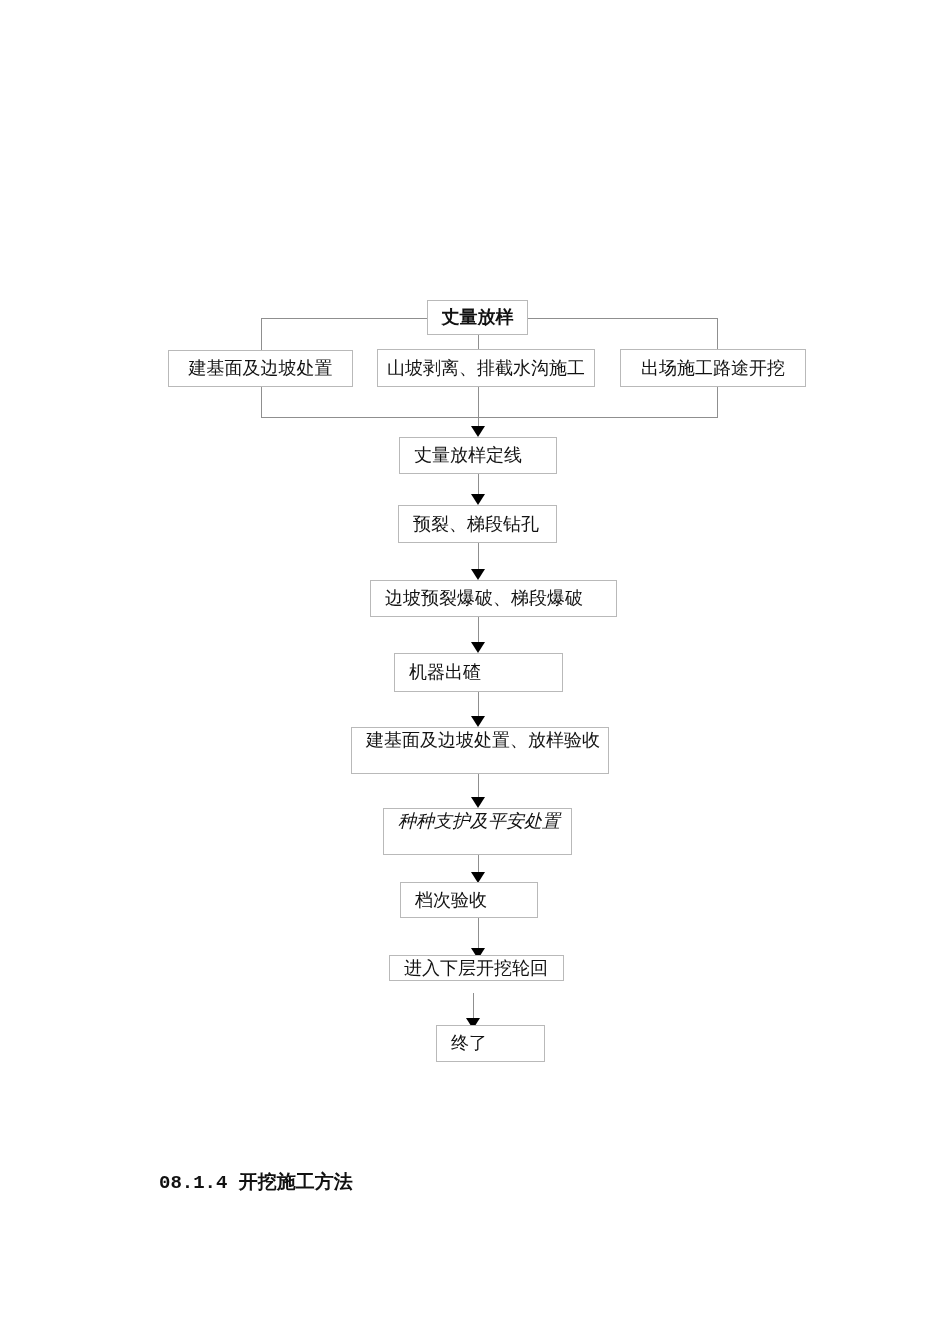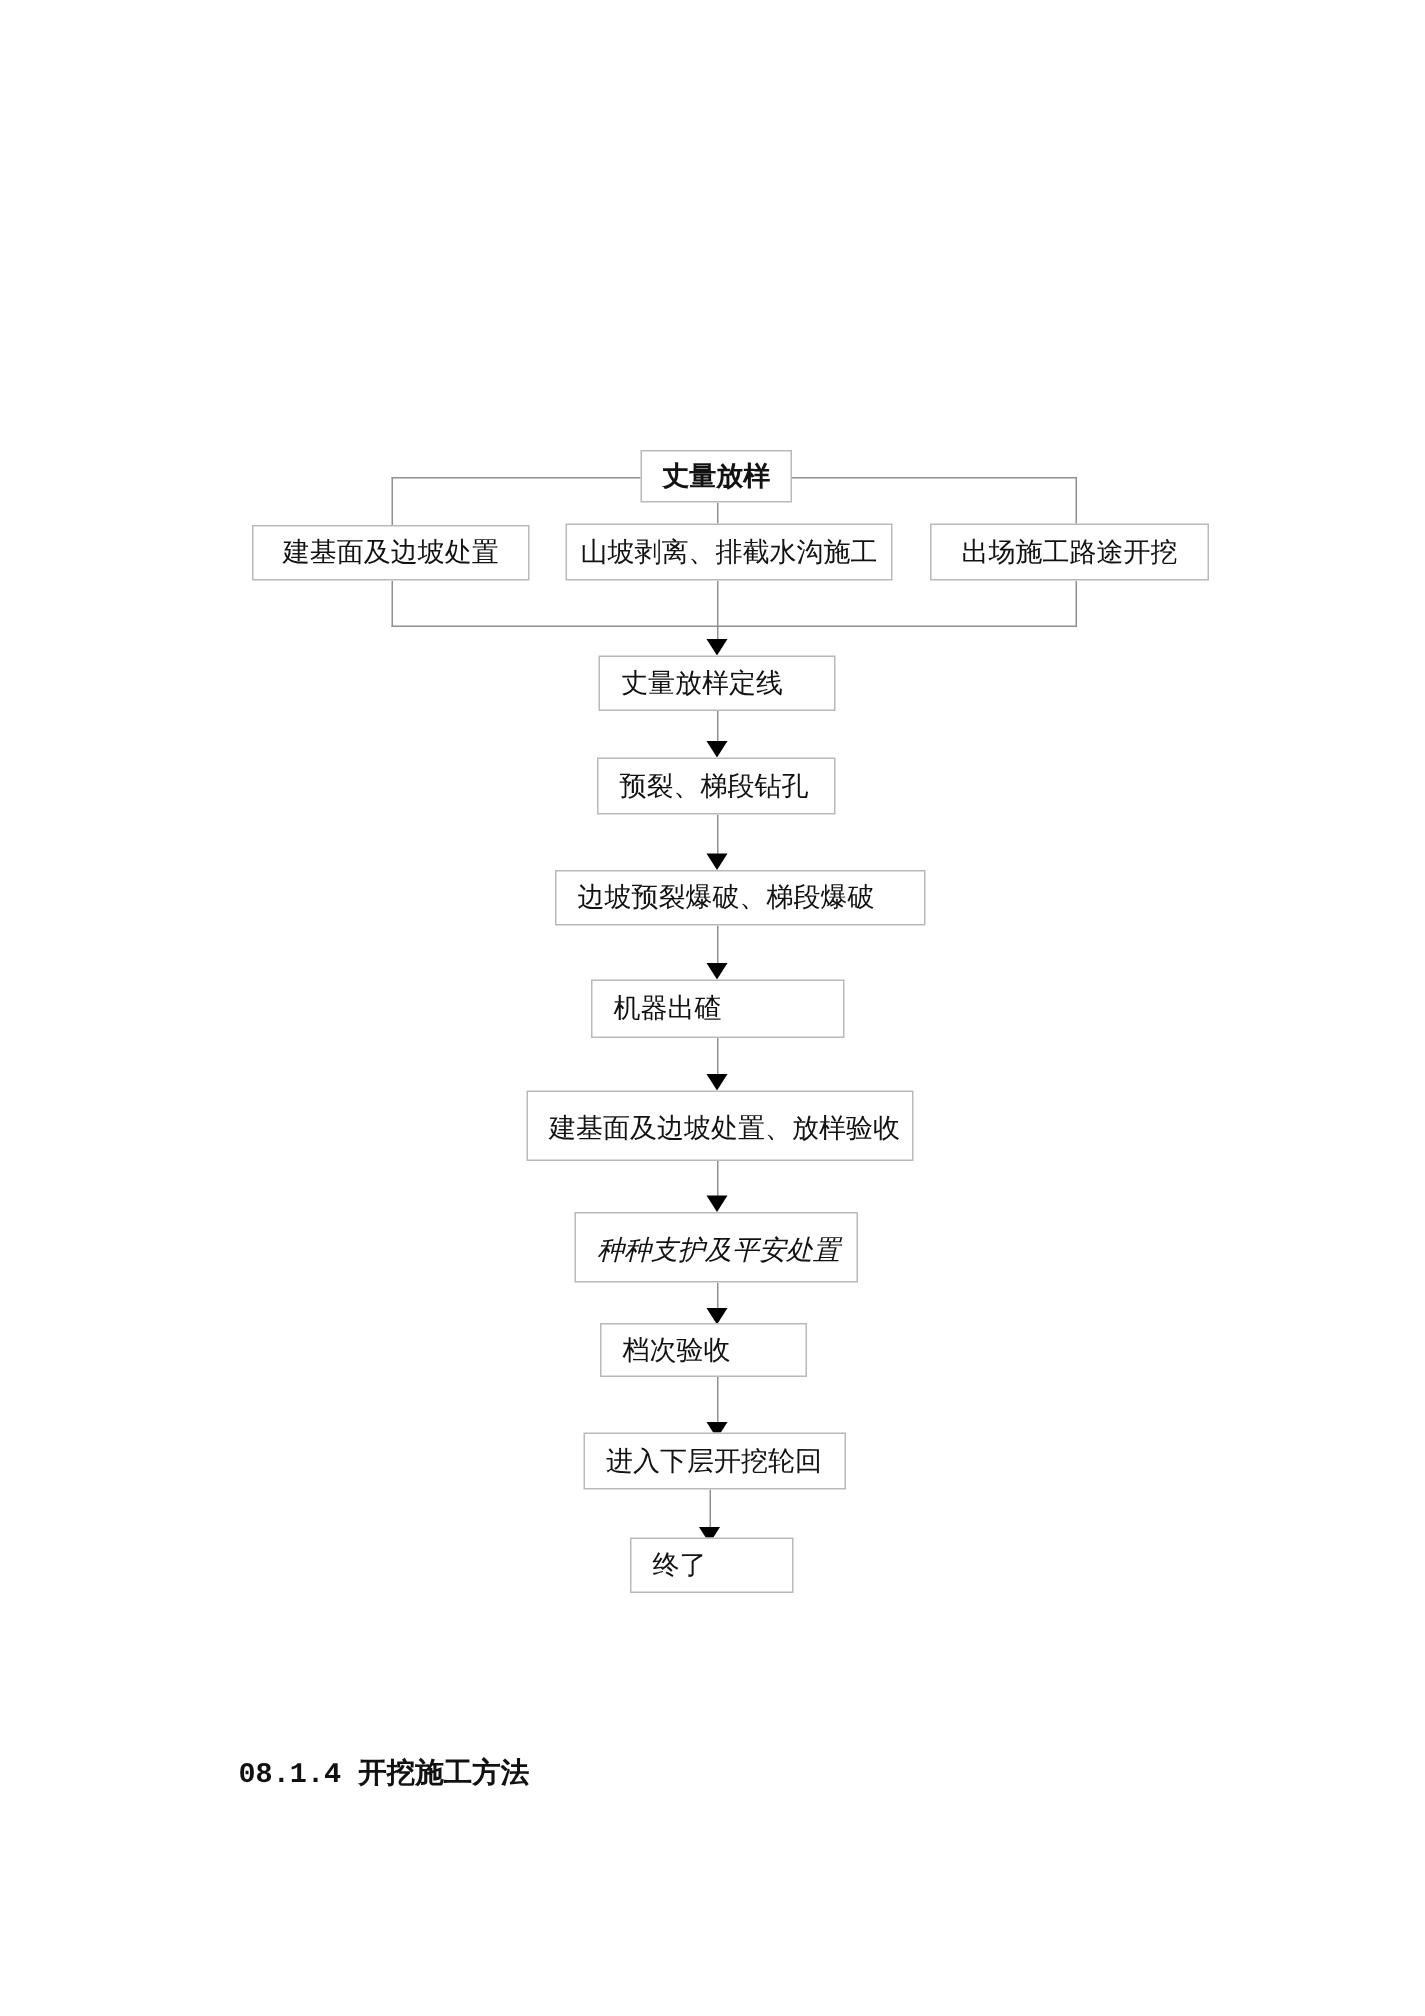--- a/index.html
+++ b/index.html
@@ -42,21 +42,21 @@
   .node.l {
     align-items: center;
     justify-content: flex-start;
     padding-left: 14px;
   }
   
   .node.lt {
     align-items: flex-start;
     justify-content: flex-start;
     padding-left: 14px;
-    padding-top: 14px;
+    padding-top: 2px;
   }
   
   .vline {
     position: absolute;
     width: 1px;
     background: #8f8f8f;
     z-index: 1;
   }
   .hline {
     position: absolute;
@@ -161,26 +161,26 @@
   <div class="vline" style="left:478px; top:855px; height:22px;"></div>
   <div class="arrowhead" style="left:471px; top:872px;"></div>
 
   <div class="node l" style="left:400px; top:882px; width:138px; height:36px;">
     <span class="txt">档次验收</span>
   </div>
 
   <div class="vline" style="left:478px; top:918px; height:37px;"></div>
   <div class="arrowhead" style="left:471px; top:948px;"></div>
 
-  <div class="node l" style="left:389px; top:955px; width:175px; height:38px;">
+  <div class="node l" style="left:389px; top:955px; width:175px; height:26px;">
     <span class="txt">进入下层开挖轮回</span>
   </div>
 
   <div class="vline" style="left:473px; top:993px; height:30px;"></div>
   <div class="arrowhead" style="left:466px; top:1018px;"></div>
 
-  <div class="node l" style="left:420px; top:1025px; width:109px; height:37px;">
+  <div class="node l" style="left:436px; top:1025px; width:109px; height:37px;">
     <span class="txt">终了</span>
   </div>
 
   <div class="caption" style="left:159px; top:1169px;">08.1.4 开挖施工方法</div>
 
 </div>
 
 </body></html>

